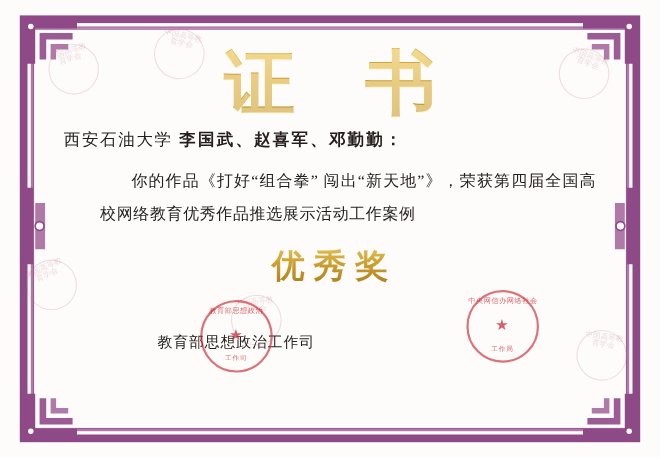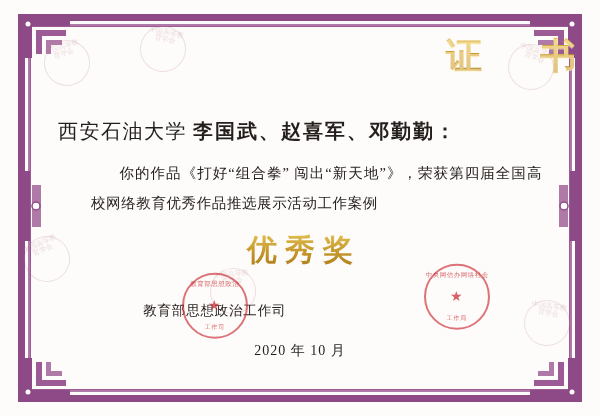--- a/index.html
+++ b/index.html
@@ -82,43 +82,43 @@
     box-sizing: border-box;
     user-select: none;
   }
 
   
   .title {
     position: absolute;
     top: 32px;
     left: 0;
     right: 0;
-    text-align: right;
-    font-size: 36px;
+    text-align: center;
+    font-size: 64px;
     font-weight: bold;
     letter-spacing: 24px;
     text-indent: 24px;
     color: #c9a227;
-    font-family: Liberation Sans, sans-serif;
+    font-family: Liberation Serif, serif;
     background: linear-gradient(180deg, #e8c85a 0%, #c9982a 45%, #a87a18 100%);
     -webkit-background-clip: text;
     background-clip: text;
     -webkit-text-fill-color: transparent;
     text-shadow: 0 1px 0 rgba(255,240,190,0.6);
   }
 
   
   .body-area {
     position: absolute;
     left: 58px;
     right: 58px;
     top: 118px;
   }
   .salutation {
-    font-size: 20px;
+    font-size: 15px;
     color: #241e1c;
     letter-spacing: 1.5px;
     margin-bottom: 14px;
     white-space: nowrap;
   }
   .salutation .names {
     font-weight: bold;
     letter-spacing: 2px;
     padding-left: 6px;
   }
@@ -296,15 +296,14 @@
     </div>
     <div class="issuer">
       <div class="seal">
         <div class="ring-text">中央网信办网络社会</div>
         <div class="star">★</div>
         <div class="bottom-text">工作局</div>
       </div>
     </div>
   </div>
 
-  <div class="date">2020 年 10 月</div>
 
 </div>
 
 </body></html>

